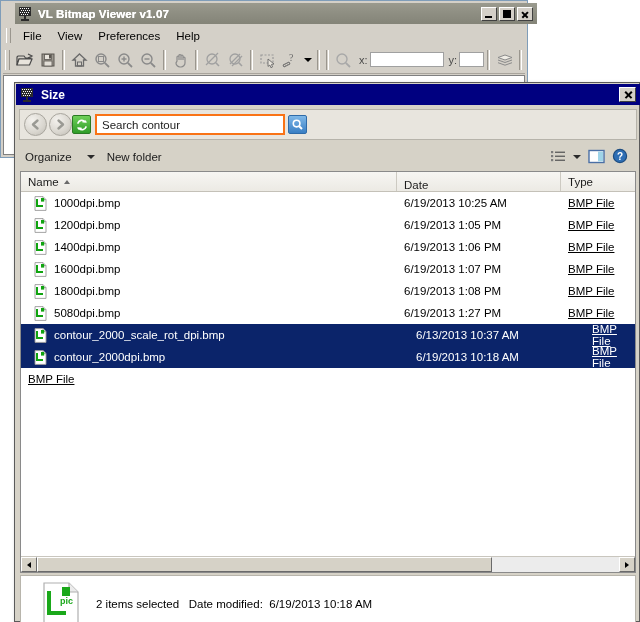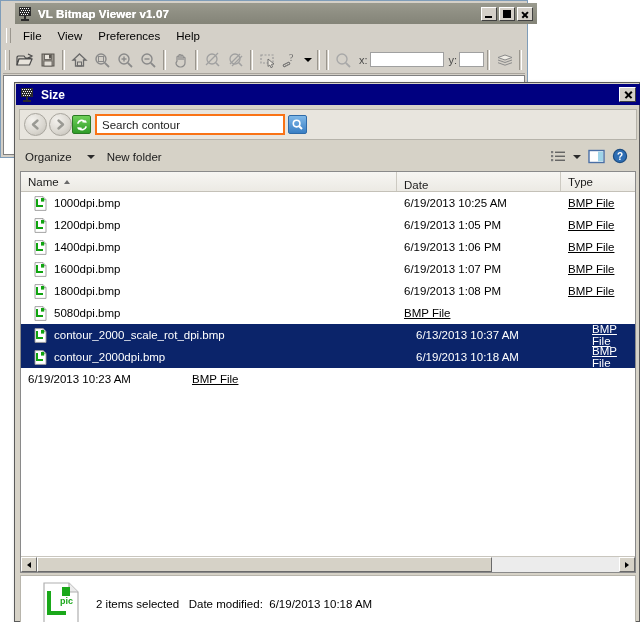--- a/index.html
+++ b/index.html
@@ -785,20 +785,21 @@
         <div class="frow">
           <div class="fcell-name">
             <span class="bmp-icon"><svg width="13" height="15" viewBox="0 0 13 15">
                 <path d="M1 0.6 h8 l3 3 v10.8 H1 z" fill="#ffffff" stroke="#9a9a9a" stroke-width="0.9"></path>
                 <path d="M9 0.6 v3 h3" fill="#e6e6e6" stroke="#9a9a9a" stroke-width="0.9"></path>
                 <path d="M3 3 v7 h6" fill="none" stroke="#10a410" stroke-width="2"></path>
                 <rect x="7" y="2" width="3.2" height="3.6" fill="#10a410"></rect>
               </svg></span>
             <span>5080dpi.bmp</span>
           </div>
+          <div class="fcell-date">6/19/2013 1:27 PM</div>
           <div class="fcell-type">BMP File</div>
         </div>
         <div class="frow sel">
           <div class="fcell-name">
             <span class="bmp-icon"><svg width="13" height="15" viewBox="0 0 13 15">
                 <path d="M1 0.6 h8 l3 3 v10.8 H1 z" fill="#ffffff" stroke="#9a9a9a" stroke-width="0.9"></path>
                 <path d="M9 0.6 v3 h3" fill="#e6e6e6" stroke="#9a9a9a" stroke-width="0.9"></path>
                 <path d="M3 3 v7 h6" fill="none" stroke="#10a410" stroke-width="2"></path>
                 <rect x="7" y="2" width="3.2" height="3.6" fill="#10a410"></rect>
               </svg></span>
@@ -814,21 +815,20 @@
                 <path d="M9 0.6 v3 h3" fill="#e6e6e6" stroke="#9a9a9a" stroke-width="0.9"></path>
                 <path d="M3 3 v7 h6" fill="none" stroke="#10a410" stroke-width="2"></path>
                 <rect x="7" y="2" width="3.2" height="3.6" fill="#10a410"></rect>
               </svg></span>
             <span>contour_2000dpi.bmp</span>
           </div>
           <div class="fcell-date">6/19/2013 10:18 AM</div>
           <div class="fcell-type">BMP File</div>
         </div>
         <div class="frow">
-          <div class="fcell-date">6/19/2013 10:23 AM</div>
           <div class="fcell-type">BMP File</div>
         </div>
       </div>
 
     <div id="hscroll">
       <span class="sb-btn">
           <i class="sb-arrow-l"></i>
         </span>
       <span id="sb-track">
           <span id="sb-thumb"></span>

